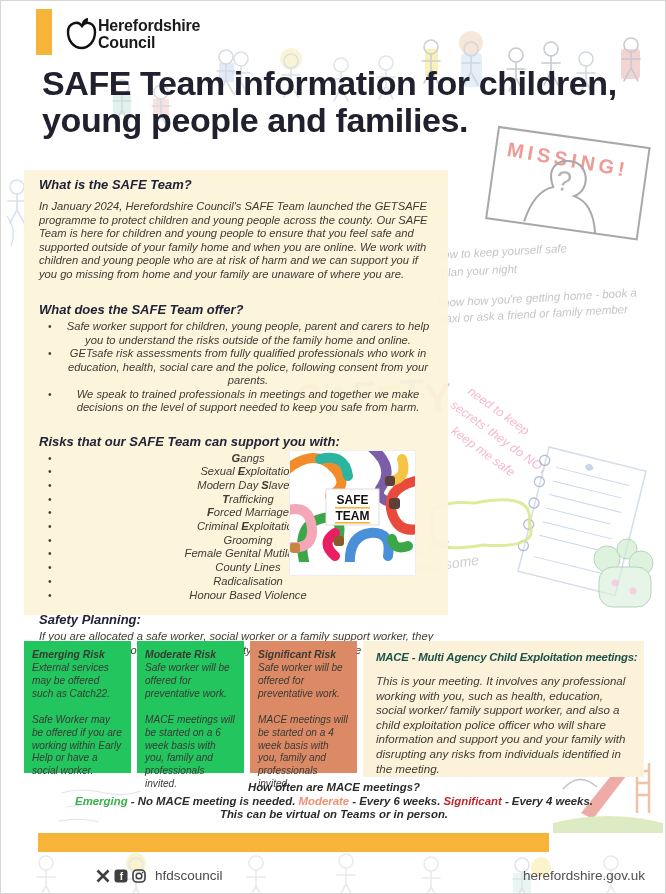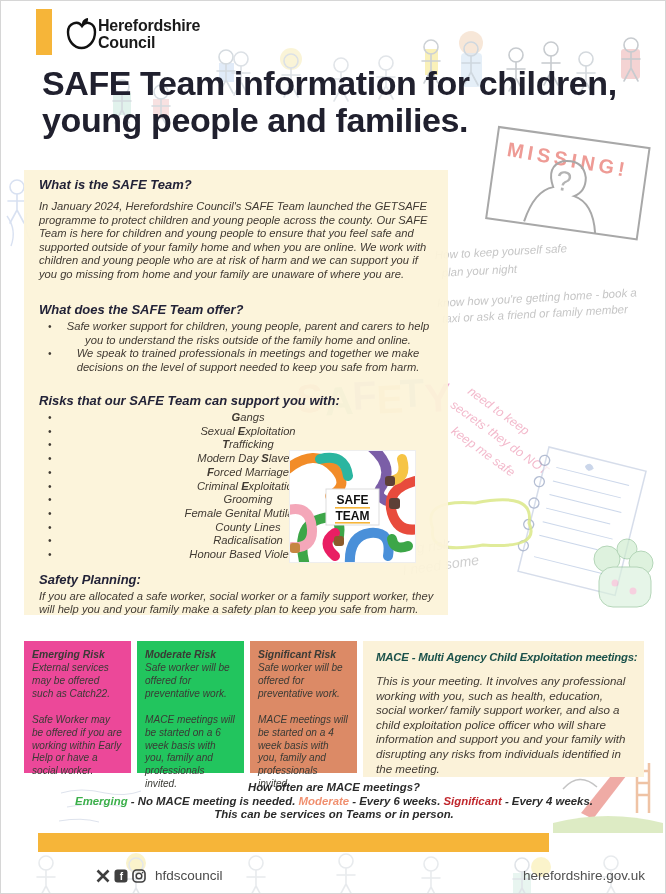--- a/index.html
+++ b/index.html
@@ -19,21 +19,21 @@
   .doc{font-style:italic;color:#403a33;}
   .sec-h{font-style:italic;font-weight:bold;font-size:13px;color:#232338;}
   .body-p{font-style:italic;font-size:11.2px;line-height:13.5px;margin:8px 0 0 0;width:398px;}
   ul.dots{list-style:none;margin:3px 0 0 0;padding:0;text-align:center;}
   ul.dots li{position:relative;padding-left:23px;font-style:italic;font-size:11.2px;line-height:13.5px;}
   ul.dots li::before{content:"•";position:absolute;left:9px;top:0;font-size:10px;}
   ul.risks li{line-height:13.7px;}
   .mt20{margin-top:21px;} .mt12{margin-top:19px;} .mt10{margin-top:10px;}
 
   
-  .safeteam{position:absolute;left:289px;top:450px;width:125px;height:111px;background:#fff;box-shadow:0 0 0 1px #eee;}
+  .safeteam{position:absolute;left:289px;top:450px;width:125px;height:124px;background:#fff;box-shadow:0 0 0 1px #eee;}
 
   
   .boxes-row{position:absolute;left:23px;top:640px;display:flex;gap:6px;align-items:flex-start;}
   .risk-box{width:107px;height:132px;box-sizing:border-box;padding:8px 8px;font-style:italic;color:#3a3a35;}
   .rb-title{font-weight:bold;font-size:10.4px;line-height:12px;}
   .risk-box p{margin:1px 0 0 0;font-size:10.1px;line-height:12.9px;}
   .risk-box p + p{margin-top:13px;}
   .mace-box{width:281px;height:136px;box-sizing:border-box;padding:10px 13px;}
   .mace-title{font-style:italic;font-weight:bold;font-size:11.4px;letter-spacing:-0.2px;white-space:nowrap;}
   .mace-body{font-style:italic;font-size:11.6px;line-height:14.6px;color:#403a33;margin-top:11px;}
@@ -221,29 +221,30 @@
     <div>young people and families.</div>
   </div>
 
   <div class="layer panel doc">
     <div class="sec-h">What is the SAFE Team?</div>
     <p class="body-p">In January 2024, Herefordshire Council's SAFE Team launched the GETSAFE programme to protect children and young people across the county. Our SAFE Team is here for children and young people to ensure that you feel safe and supported outside of your family home and when you are online. We work with children and young people who are at risk of harm and we can support you if you go missing from home and your family are unaware of where you are.</p>
 
     <div class="sec-h mt20">What does the SAFE Team offer?</div>
     <ul class="dots" id="offer-list">
         <li>Safe worker support for children, young people, parent and carers to help you to understand the risks outside of the family home and online.</li>
+        <li>GETsafe risk assessments from fully qualified professionals who work in education, health, social care and the police, following consent from your parents.</li>
         <li>We speak to trained professionals in meetings and together we make decisions on the level of support needed to keep you safe from harm.</li>
       </ul>
 
     <div class="sec-h mt12">Risks that our SAFE Team can support you with:</div>
     <ul class="dots risks" id="risks-list">
         <li><b>G</b>angs</li>
         <li>Sexual <b>E</b>xploitation</li>
+        <li>Modern Day <b>S</b>lavery</li>
         <li><b>T</b>rafficking</li>
-        <li>Modern Day <b>S</b>lavery</li>
         <li><b>F</b>orced Marriage</li>
         <li>Criminal <b>E</b>xploitation</li>
         <li>Grooming</li>
         <li>Female Genital Mutilation</li>
         <li>County Lines</li>
         <li>Radicalisation</li>
         <li>Honour Based Violence</li>
       </ul>
 
     <div class="sec-h mt10">Safety Planning:</div>
@@ -273,21 +274,21 @@
       </g>
       <rect x="36" y="38" width="53" height="36" fill="#ffffff" stroke="#dddddd"></rect>
       <text x="62.5" y="53" text-anchor="middle" font-family="Liberation Sans, sans-serif" font-weight="bold" font-size="12" fill="#111">SAFE</text>
       <rect x="45" y="56" width="35" height="1.6" fill="#F6B539"></rect>
       <text x="62.5" y="69" text-anchor="middle" font-family="Liberation Sans, sans-serif" font-weight="bold" font-size="12" fill="#111">TEAM</text>
       <rect x="45" y="71" width="35" height="1.6" fill="#F6B539"></rect>
     </svg>
   </div>
 
   <div class="layer boxes-row" id="boxes-row">
-    <div class="risk-box" style="background: #ec4899;">
+    <div class="risk-box" style="background: #22c55e;">
         <div class="rb-title">Emerging Risk</div>
         <p>External services may be offered such as Catch22.</p>
         <p>Safe Worker may be offered if you are working within Early Help or have a social worker.</p>
       </div>
       <div class="risk-box" style="background: #22c55e;">
         <div class="rb-title">Moderate Risk</div>
         <p>Safe worker will be offered for preventative work.</p>
         <p>MACE meetings will be started on a 6 week basis with you, family and professionals invited.</p>
       </div>
       <div class="risk-box" style="background: rgb(220, 138, 102);">
@@ -297,21 +298,21 @@
       </div>
       <div class="mace-box" id="mace-box" style="background: rgb(251, 242, 217);">
       <div class="mace-title" style="color: rgb(27, 82, 75);">MACE -  Multi Agency Child Exploitation meetings:</div>
       <div class="mace-body">This is your meeting. It involves any professional working with you, such as health, education, social worker/ family support worker, and also a child exploitation police officer who will share information and support you and your family with disrupting any risks from individuals identified in the meeting.</div>
     </div>
   </div>
 
   <div class="layer how-often">
     <div>How often are MACE meetings?</div>
     <div id="how-often-line2"><span style="color: rgb(60, 176, 75);">Emerging</span><span style="color: rgb(43, 43, 43);"> - No MACE meeting is needed.  </span><span style="color: rgb(240, 144, 112);">Moderate</span><span style="color: rgb(43, 43, 43);"> - Every 6 weeks. </span><span style="color: rgb(192, 39, 45);">Significant</span><span style="color: rgb(43, 43, 43);"> - Every 4 weeks.</span></div>
-    <div>This can be services on Teams or in person.</div>
+    <div>This can be virtual on Teams or in person.</div>
   </div>
 
   <div class="layer bottom-bar" style="background: rgb(246, 181, 57);"></div>
 
   <div class="layer footer">
     <div class="social">
       <svg width="14" height="14" viewBox="0 0 14 14">
         <path d="M1.5 1.5 L12.5 12.5 M12.5 1.5 L1.5 12.5" stroke="#3f3f3f" stroke-width="2.6"></path>
       </svg>
       <svg width="14" height="14" viewBox="0 0 14 14">

